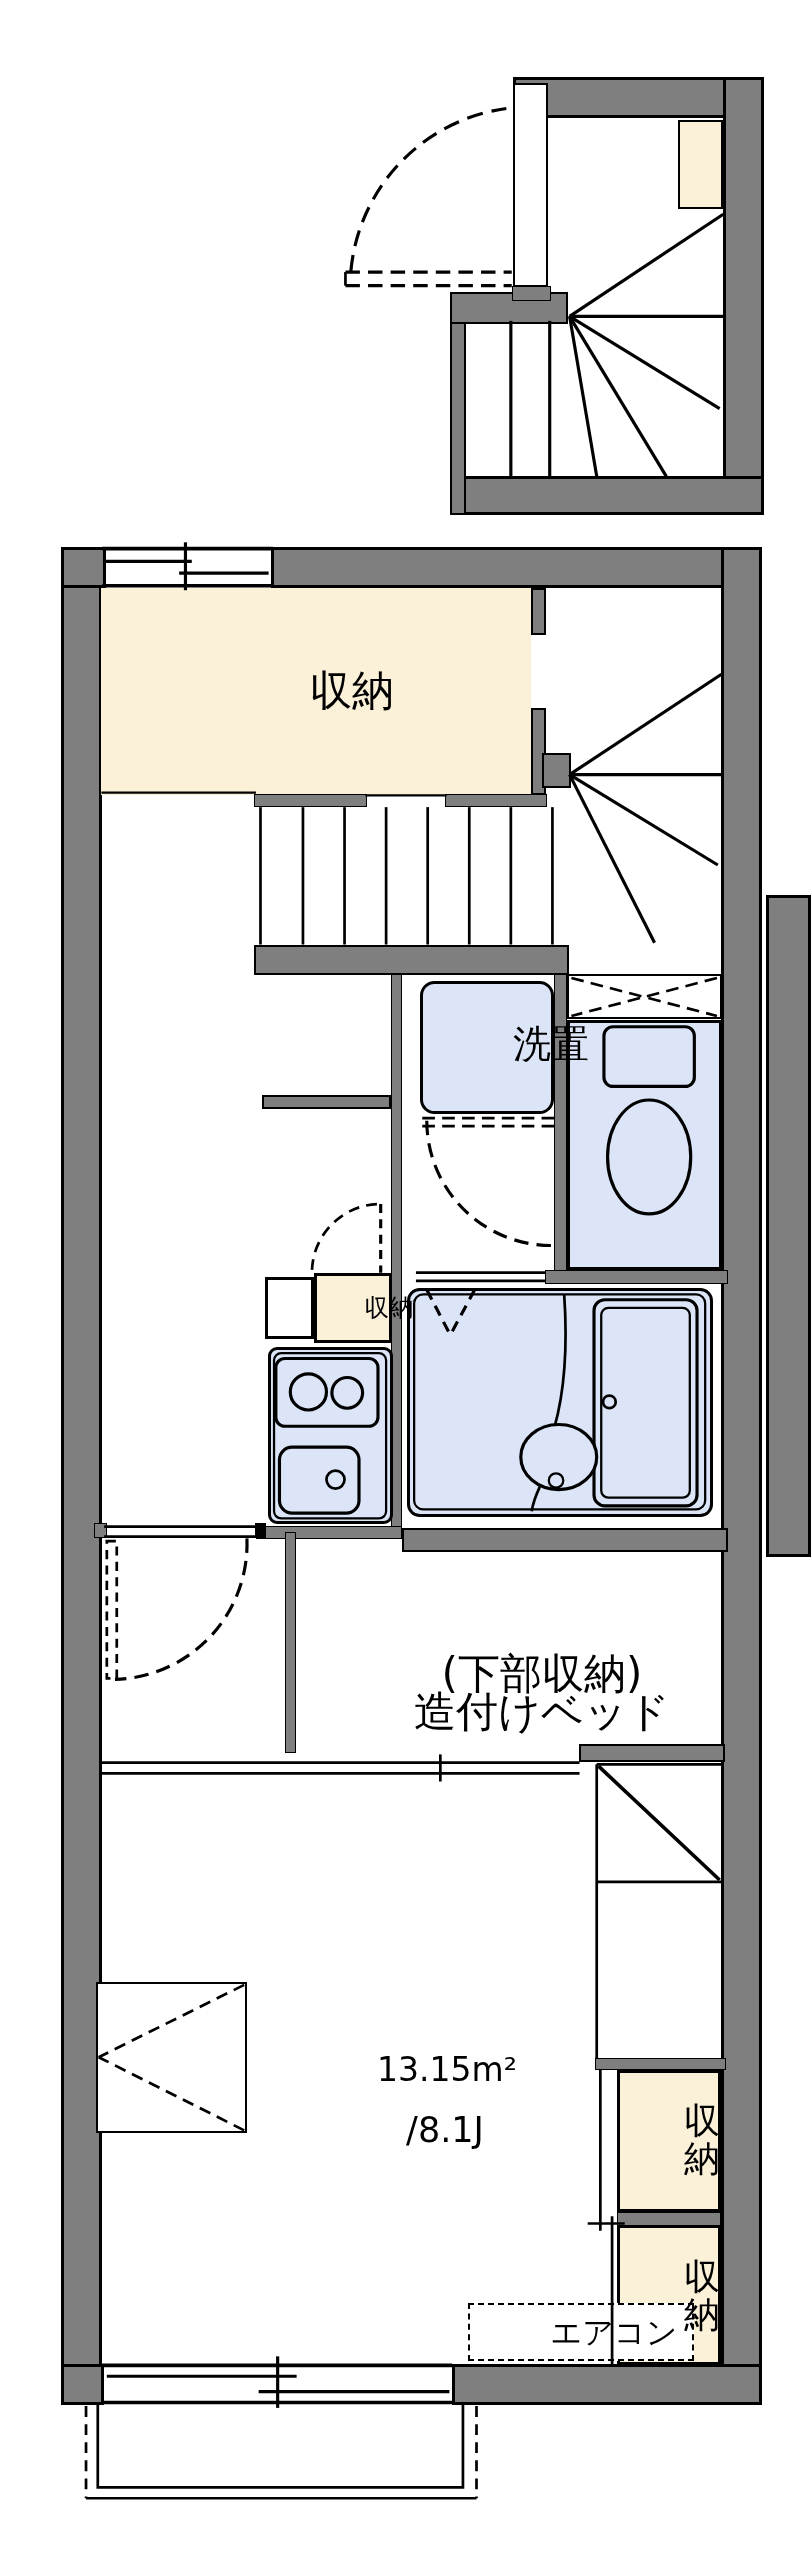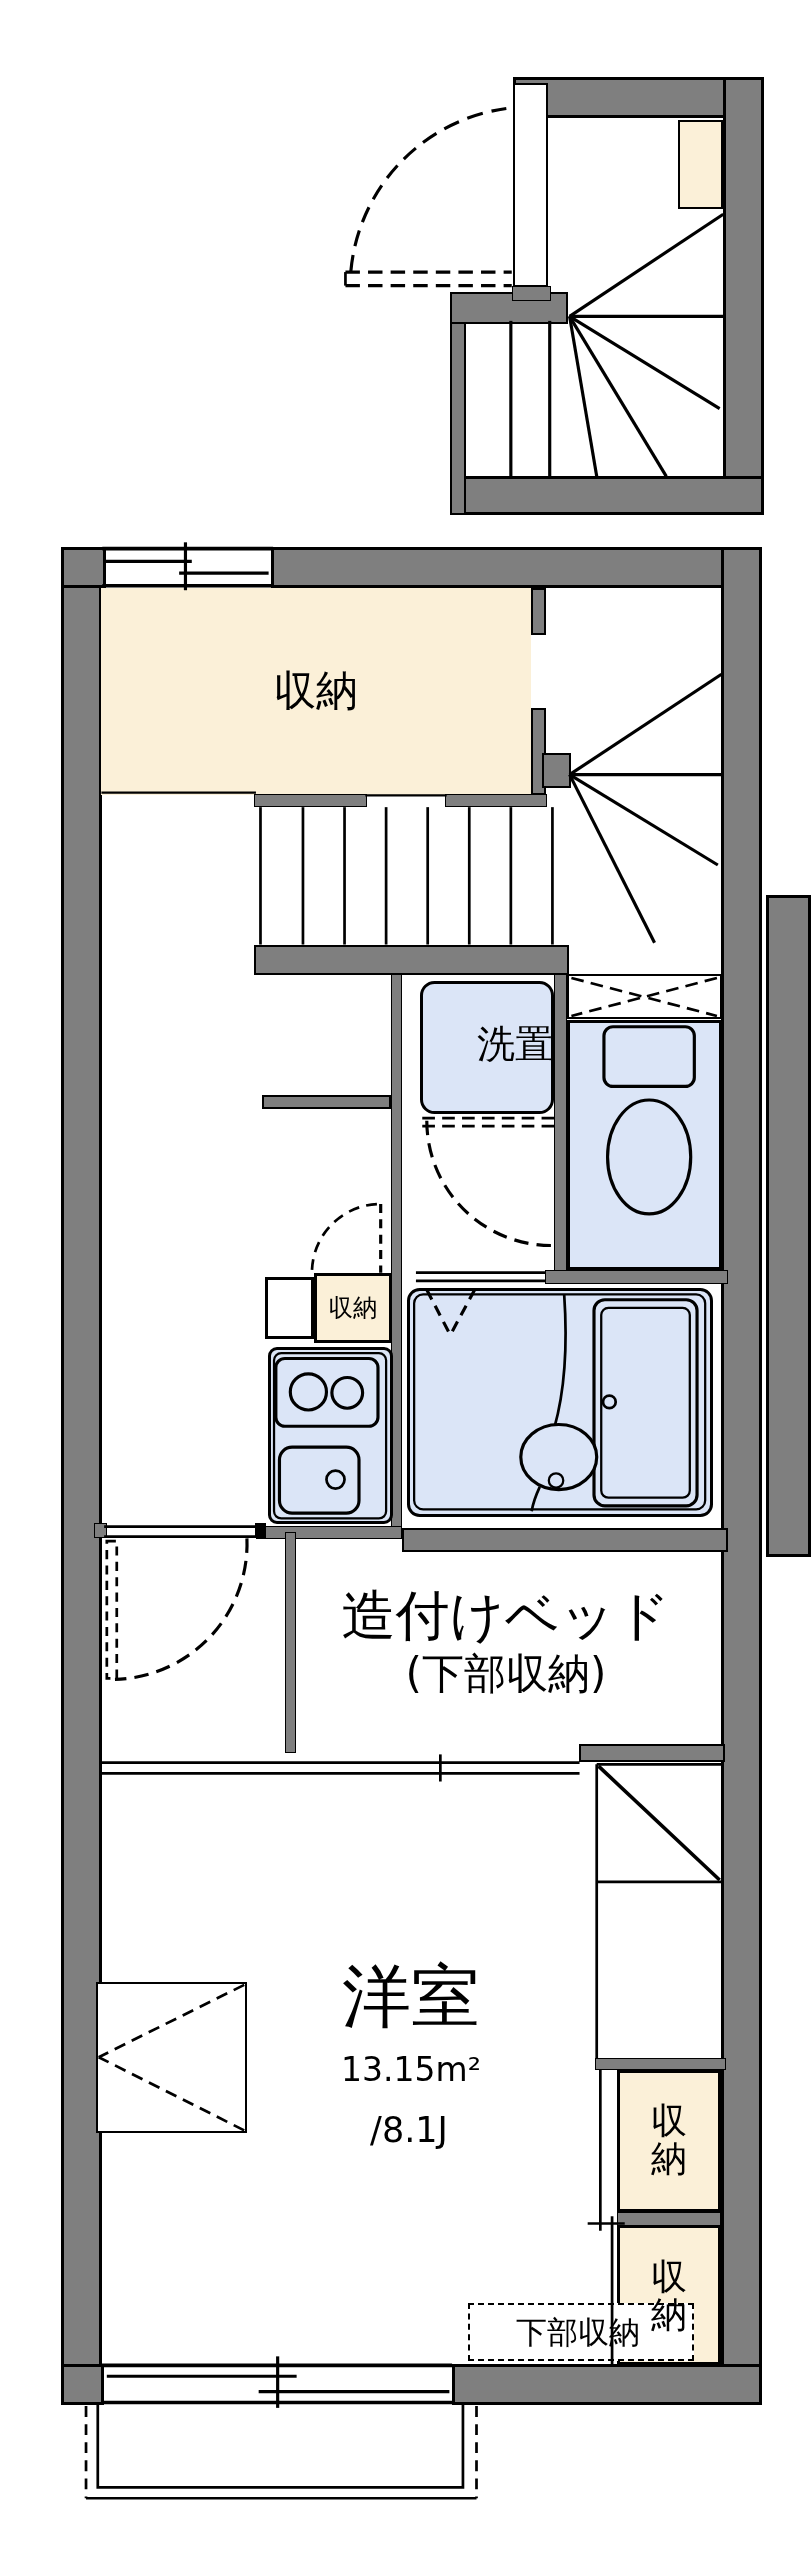--- a/index.html
+++ b/index.html
@@ -7,22 +7,22 @@
         font-family:"DejaVu Sans","Liberation Sans",sans-serif;overflow:hidden;}
   .wall{position:absolute;background:var(--wall);border:3.6px solid var(--line);box-sizing:border-box;}
   .wall.thin{border-width:2.7px;}
   .blk{position:absolute;background:var(--line);}
   .room{position:absolute;box-sizing:border-box;}
   .beige{background:var(--storage);}
   .blue{background:var(--water);}
   .bordered{border:3.6px solid var(--line);}
   .bordered3{border:2.7px solid var(--line);}
   svg{position:absolute;left:0;top:0;pointer-events:none;}
-  .lbl{position:absolute;color:var(--line);text-align:center;transform:translate(-50%,-50%);
-       white-space:nowrap;line-height:1.05;}
+  .lbl{position:absolute;color:var(--line);transform:translate(-50%,-50%);
+       white-space:nowrap;line-height:1.05;margin-left:36px;}
   .lbl.wrap{white-space:normal;word-break:break-all;}
 </style>
 </head>
 <body>
 
 <div id="plan">
 
   <div class="wall" style="left:513px;top:77px;width:250px;height:41px;"></div>
   <div class="wall" style="left:723px;top:77px;width:41px;height:438px;"></div>
   <div class="wall" style="left:450px;top:476px;width:314px;height:39px;"></div>
@@ -210,22 +210,21 @@
 
     <g stroke="#000" stroke-width="3" stroke-dasharray="13 8">
       <line x1="270" y1="2196" x2="109" y2="2276"></line>
       <line x1="270" y1="2357" x2="109" y2="2276"></line>
     </g>
   </svg>
 
   <div class="lbl" style="left:316px;top:691px;font-size:42px;">収納</div>
   <div class="lbl" style="left:515px;top:1047px;font-size:38px;font-family:Liberation Mono, monospace;">洗置</div>
   <div class="lbl" style="left:353px;top:1308px;font-size:24.4px;">収納</div>
-  <div class="lbl" style="left:506px;top:1616px;font-size:54px;">造付けベッド</div>
+  <div class="lbl" style="left:506px;top:1712px;font-size:42px;">造付けベッド</div>
   <div class="lbl" style="left:506px;top:1674px;font-size:42px;">(下部収納)</div>
-  <div class="lbl" style="left:411px;top:1996px;font-size:69px;">洋室</div>
   <div class="lbl" style="left:411px;top:2070px;font-size:33px;">13.15m²</div>
   <div class="lbl" style="left:409px;top:2130px;font-size:35px;">/8.1J</div>
   <div class="lbl wrap" style="left:669px;top:2140px;font-size:36px;width:42px;">収納</div>
   <div class="lbl wrap" style="left:669px;top:2296px;font-size:36px;width:42px;">収納</div>
-  <div class="lbl" style="left:578px;top:2332px;font-size:31px;">下部収納</div>
+  <div class="lbl" style="left:578px;top:2332px;font-size:31px;">エアコン</div>
 </div>
 
 
 </body></html>

